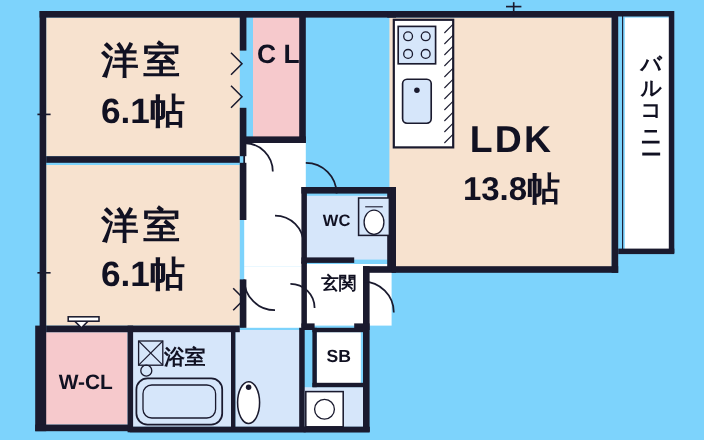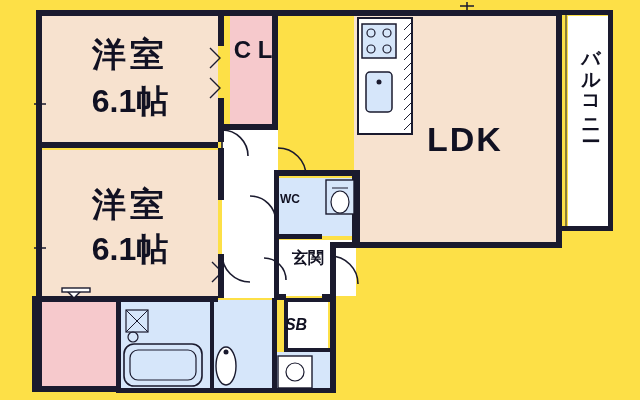--- a/index.html
+++ b/index.html
@@ -1,17 +1,17 @@
 <!DOCTYPE html>
 <html><head>
 <meta charset="utf-8">
 <style>
   html,body{margin:0;padding:0;background:#ffffff;}
   body{width:640px;height:400px;overflow:hidden;font-family:"Liberation Sans",sans-serif;}
-  #plan{position:relative;width:640px;height:400px;background:#fde047;}
+  #plan{position:relative;width:640px;height:400px;background:#7dd3fc;}
   .rect{position:absolute;box-sizing:border-box;}
   .lbl{position:absolute;color:#111122;font-weight:bold;white-space:nowrap;text-align:center;}
   .tatami{background:#f7e2cf;}
   .pink{background:#f6c9cc;}
   .blue{background:#d6e6fa;}
   .white{background:#ffffff;}
   svg{position:absolute;left:0;top:0;pointer-events:none;}
   .vert{writing-mode:vertical-rl;text-orientation:upright;}
 </style>
 </head>
@@ -185,26 +185,29 @@
   <div class="lbl" style="left:62px;top:32px;width:136px;font-size:34px;letter-spacing:4px;">洋室</div>
   <div class="lbl" style="left:52px;top:80px;width:156px;font-size:32px;">6.1帖</div>
 
   <div class="lbl" style="left:62px;top:182px;width:136px;font-size:34px;letter-spacing:4px;">洋室</div>
   <div class="lbl" style="left:52px;top:228px;width:156px;font-size:32px;">6.1帖</div>
 
   <div class="lbl" style="left:232px;top:36px;width:42px;font-size:24px;line-height:28px;">
     <span style="display:block;white-space:pre-line;">C L</span>
   </div>
 
-  <div class="lbl" style="left:400px;top:108px;width:130px;font-size:34px;letter-spacing:2px;margin-top:12px;">LDK</div>
+  <div class="lbl" style="left:400px;top:108px;width:130px;font-size:34px;letter-spacing:2px;">LDK</div>
+  <div class="lbl" style="left:386px;top:152px;width:158px;font-size:30px;">13.8帖</div>
 
   <div class="lbl vert" style="left:576px;top:36px;width:28px;font-size:19px;letter-spacing:2px;">バルコニー</div>
 
-  <div class="lbl" style="left:270px;top:192px;width:40px;font-size:12px;">WC</div>
+  <div class="lbl" style="left:286px;top:192px;width:40px;font-size:15px;">WC</div>
 
   <div class="lbl" style="left:284px;top:248px;width:48px;font-size:16px;font-family:Liberation Serif, serif;">玄関</div>
 
-
-
-
-  <div class="lbl" style="left:276px;top:316px;width:40px;font-size:16px;font-style:italic;">SB</div>
+  <div class="lbl" style="left:42px;top:338px;width:72px;font-size:19px;">W-CL</div>
+
+  <div class="lbl" style="left:138px;top:312px;width:60px;font-size:19px;">浴室</div>
+
+
+  <div class="lbl" style="left:288px;top:316px;width:40px;font-size:16px;">SB</div>
 
 </div>
 
 </body></html>

